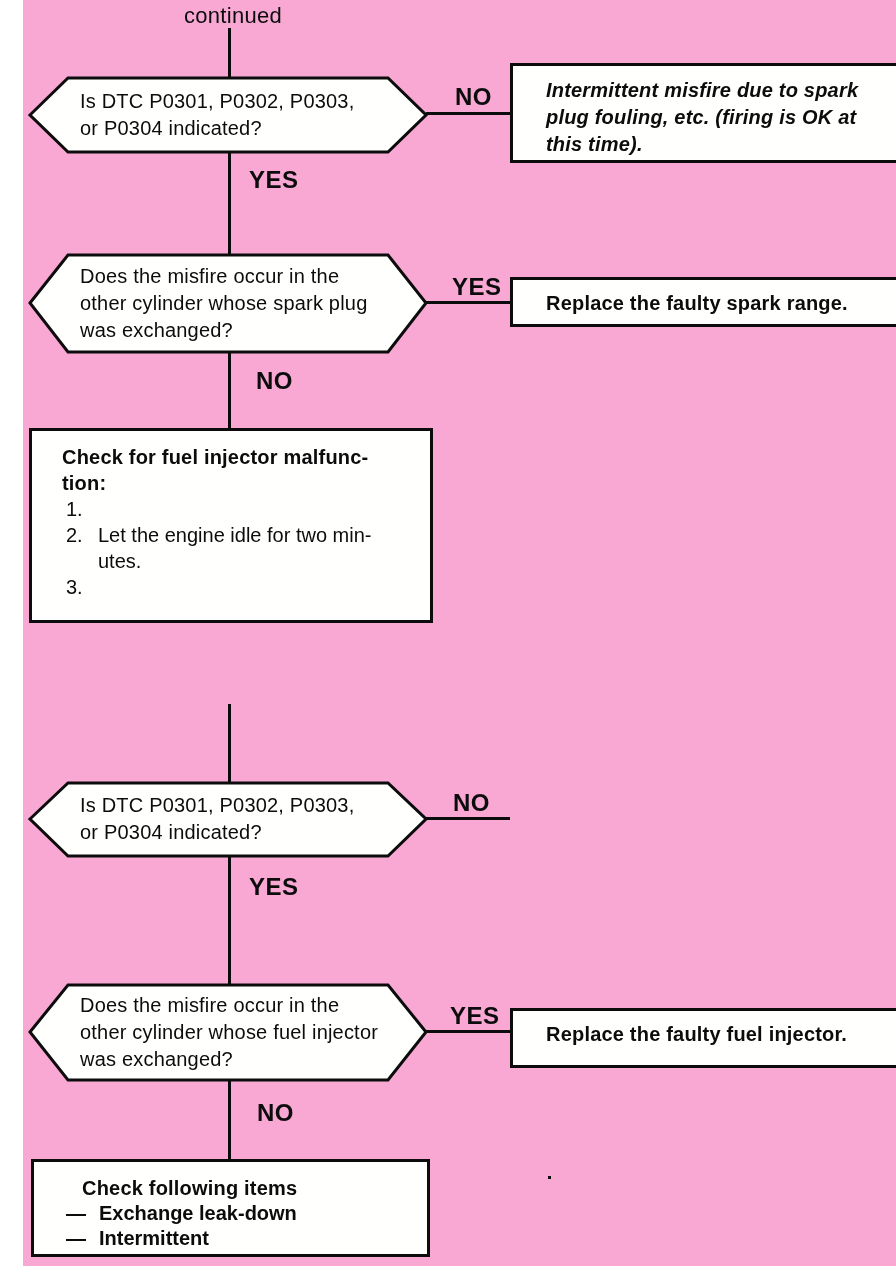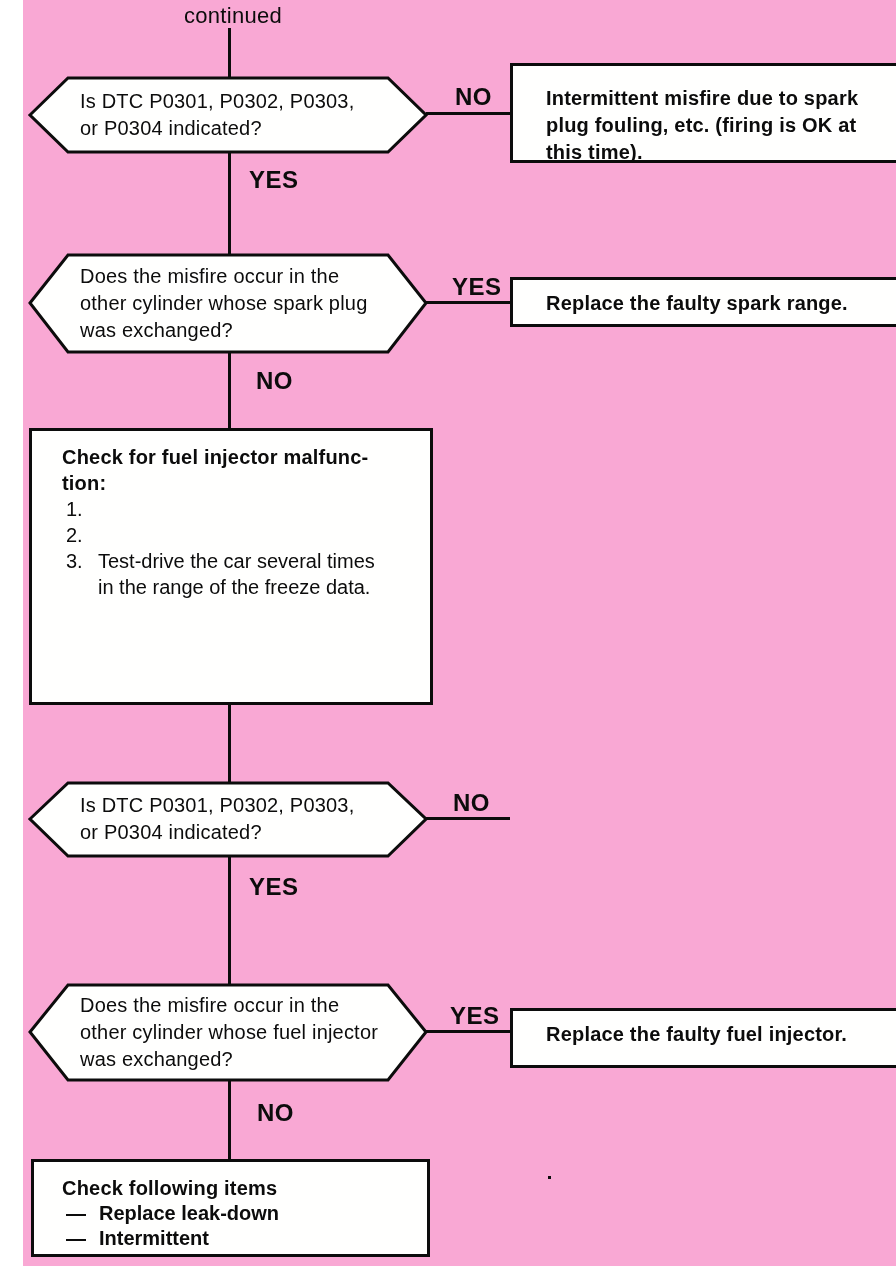--- a/index.html
+++ b/index.html
@@ -113,52 +113,52 @@
 
   <div class="hex" style="left:5px; top:76px; width:400px; height:78px;">
     <svg width="400" height="78">
       <polygon points="2,39 40,2 360,2 398,39 360,76 40,76" fill="#fffffe" stroke="#0c0c0c" stroke-width="3"></polygon>
     </svg>
     <div class="hex-text txt" style="top:12px; width:330px;">Is DTC P0301, P0302, P0303,
 or P0304 indicated?</div>
   </div>
 
   <div class="rbox" style="left:487px; top:63px; width:401px; height:100px;">
-    <div class="rbox-text txt" style="top:19px;">Intermittent misfire due to spark
+    <div class="rbox-text txt" style="top:11px;font-style:italic;">Intermittent misfire due to spark
 plug fouling, etc. (firing is OK at
 this time).</div>
   </div>
 
   <div class="hex" style="left:5px; top:253px; width:400px; height:101px;">
     <svg width="400" height="101">
       <polygon points="2,50 40,2 360,2 398,50 360,99 40,99" fill="#fffffe" stroke="#0c0c0c" stroke-width="3"></polygon>
     </svg>
     <div class="hex-text txt" style="top:10px; width:335px;">Does the misfire occur in the
 other cylinder whose spark plug
 was exchanged?</div>
   </div>
 
   <div class="rbox" style="left:487px; top:277px; width:401px; height:50px;">
     <div class="rbox-text txt" style="top:10px;">Replace the faulty spark range.</div>
   </div>
 
-  <div class="abox" style="left:6px; top:428px; width:404px; height:277px;">
+  <div class="abox" style="left:6px; top:428px; width:404px; height:195px;">
     <div class="abox-inner" style="top:13px;">
       <div class="ab-head txt" style="padding-left:30px;">Check for fuel injector malfunc-
 tion:</div>
       <div class="ab-item spread" style="padding-left:34px;">
         <span class="ab-num">1.</span>
       </div>
       <div class="ab-item" style="padding-left:34px;">
         <span class="ab-num">2.</span>
+        <span class="ab-body txt">Let the engine idle for two min-
+utes.</span>
       </div>
       <div class="ab-item" style="padding-left:34px;">
         <span class="ab-num">3.</span>
-        <span class="ab-body txt">Test-drive the car several times
-in the range of the freeze data.</span>
       </div>
     </div>
   </div>
 
   <div class="hex" style="left:5px; top:781px; width:400px; height:77px;">
     <svg width="400" height="77">
       <polygon points="2,38 40,2 360,2 398,38 360,75 40,75" fill="#fffffe" stroke="#0c0c0c" stroke-width="3"></polygon>
     </svg>
     <div class="hex-text txt" style="top:11px; width:330px;">Is DTC P0301, P0302, P0303,
 or P0304 indicated?</div>
@@ -173,24 +173,24 @@
 other cylinder whose fuel injector
 was exchanged?</div>
   </div>
 
   <div class="rbox" style="left:487px; top:1008px; width:401px; height:60px;">
     <div class="rbox-text txt" style="top:10px;">Replace the faulty fuel injector.</div>
   </div>
 
   <div class="abox" style="left:8px; top:1159px; width:399px; height:98px;">
     <div class="abox-inner" style="top:14px;">
-      <div class="ab-head txt" style="padding-left:28px; line-height:25px;">Check following items</div>
+      <div class="ab-head txt" style="padding-left:48px; line-height:25px;">Check following items</div>
       <div class="fb-item" style="padding-left:32px;">
         <span class="fb-bullet">—</span>
-        <span class="txt">Replace leak-down</span>
+        <span class="txt">Exchange leak-down</span>
       </div>
       <div class="fb-item" style="padding-left:32px;">
         <span class="fb-bullet">—</span>
         <span class="txt">Intermittent</span>
       </div>
     </div>
   </div>
 
   <div class="lbl" style="left:432px; top:83px;">NO</div>
   <div class="lbl" style="left:429px; top:273px;">YES</div>

